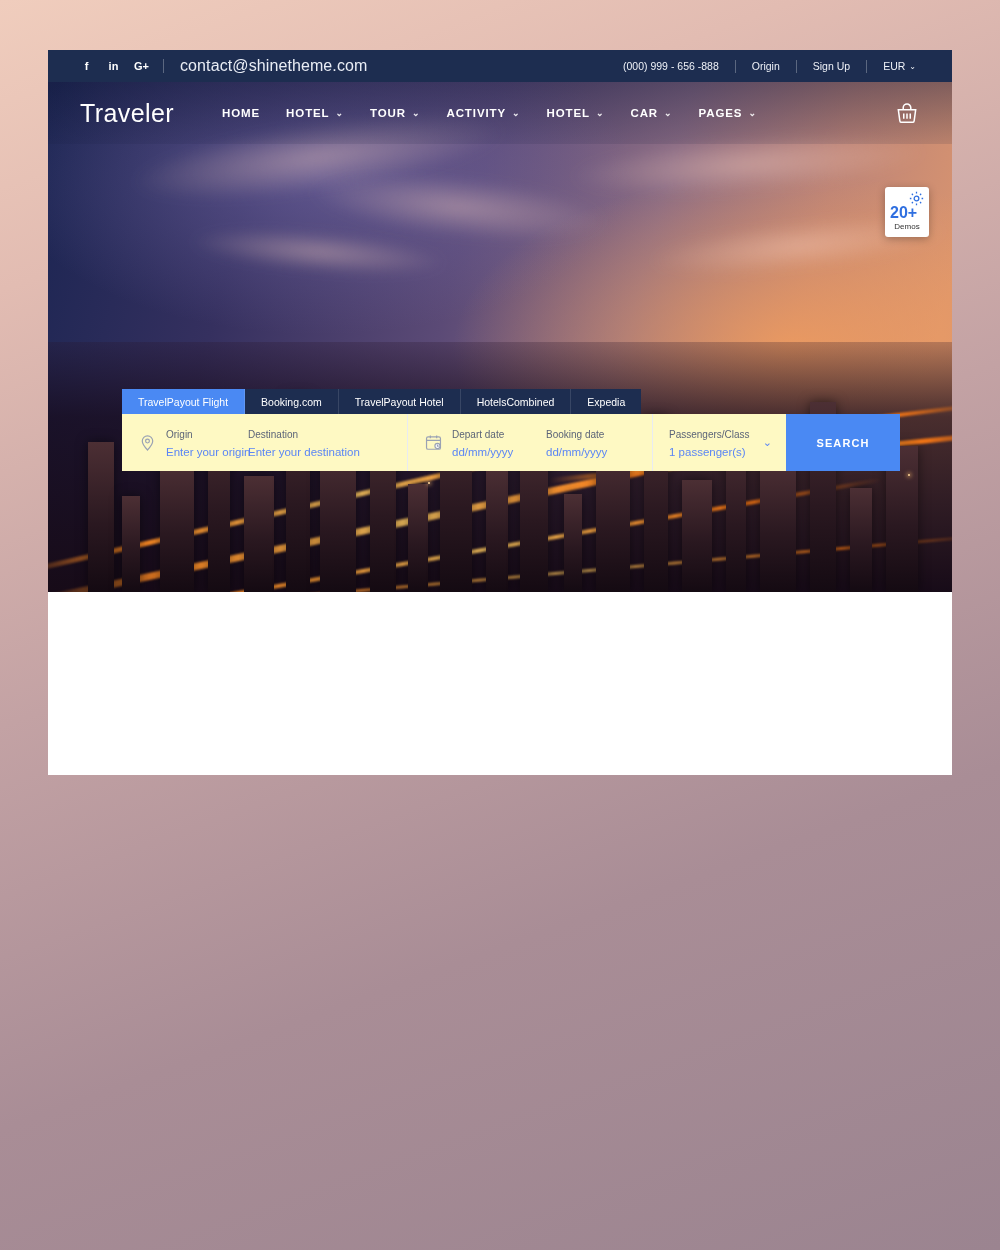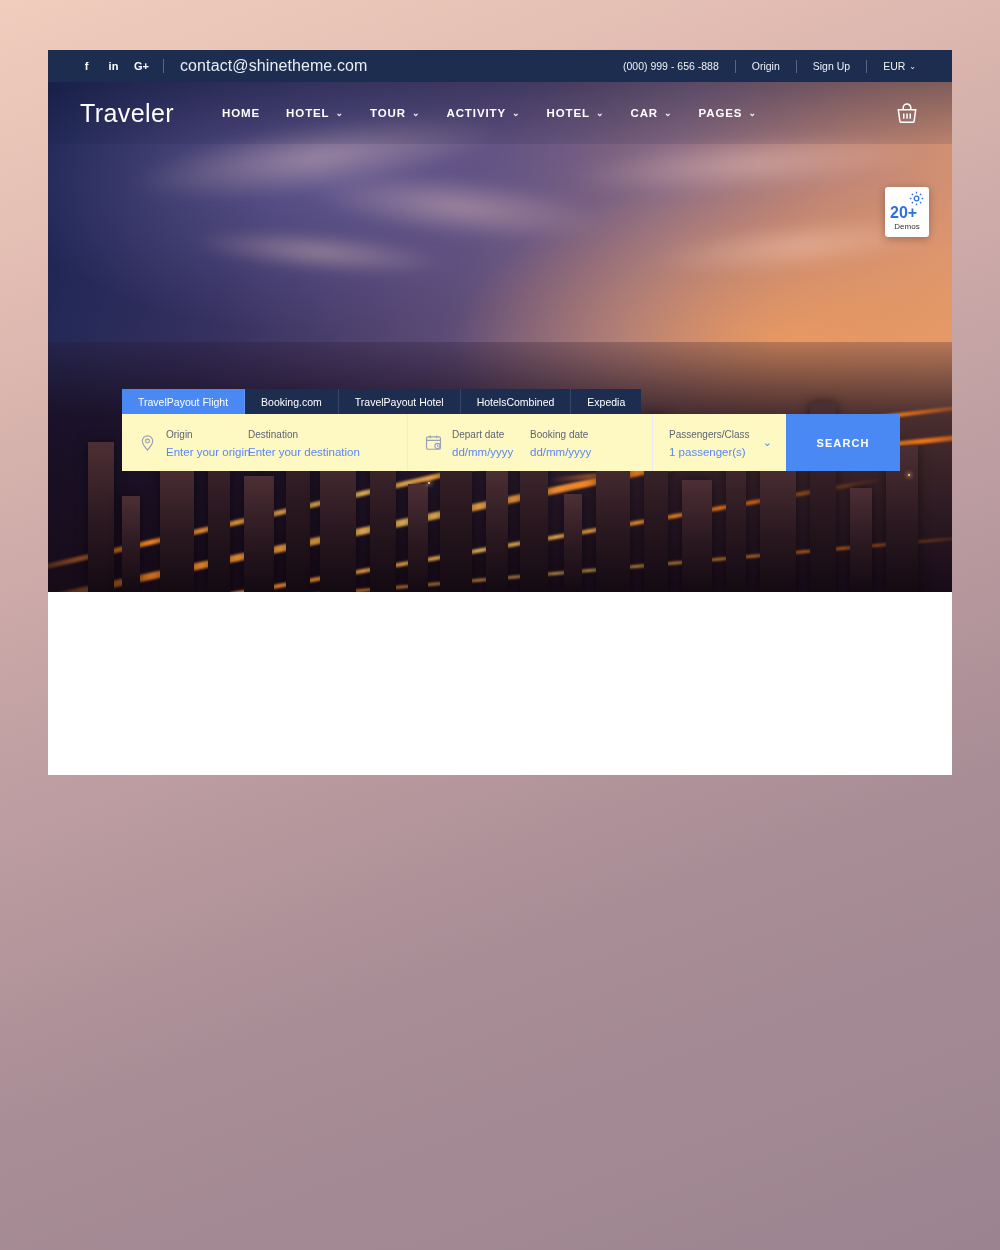--- a/index.html
+++ b/index.html
@@ -143,21 +143,21 @@
     content: ""; position: absolute; left: 0; top: 12px; bottom: 12px;
     width: 1px; background: #e8ebf2;
   }
   .field.nodiv::before { display: none; }
   .field-ic { width: 19px; height: 19px; flex: 0 0 19px; color: #9aa2b4; }
   .field-ic svg { display: block; width: 19px; height: 19px; }
   .f-label { font-size: 10px; color: #5b6478; line-height: 1.35; }
   .f-value { font-size: 11.5px; color: #5b86f5; line-height: 1.35; white-space: nowrap; }
   .grp { display: flex; }
   .grp-origin { width: 285px; }
-  .grp-dates  { width: 245px; border-left: 1px solid #e8ebf2; }
+  .grp-dates  { width: 245px; border-left: 1px solid #e8ebf2; justify-content: space-between; }
   .grp-pass   { width: 134px; border-left: 1px solid #e8ebf2; }
   .f-w1 { width: 110px; }
   .f-w2 { width: 150px; }
   .pass-chev { margin-left: auto; color: #5b86f5; font-size: 11px; }
   .btn-search {
     width: 114px; background: #4a89f3; color: #fff;
     display: flex; align-items: center; justify-content: center;
     font-size: 11px; font-weight: 700; letter-spacing: 1.1px;
   }
 

